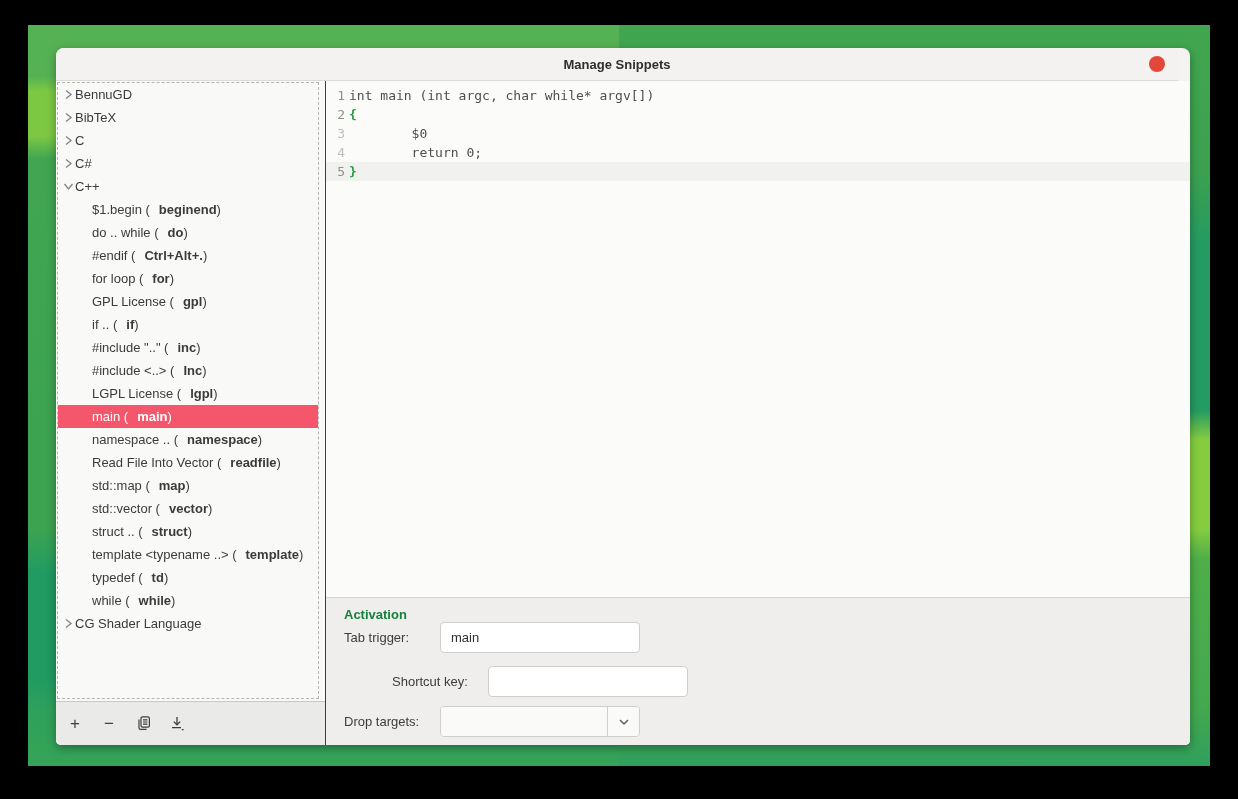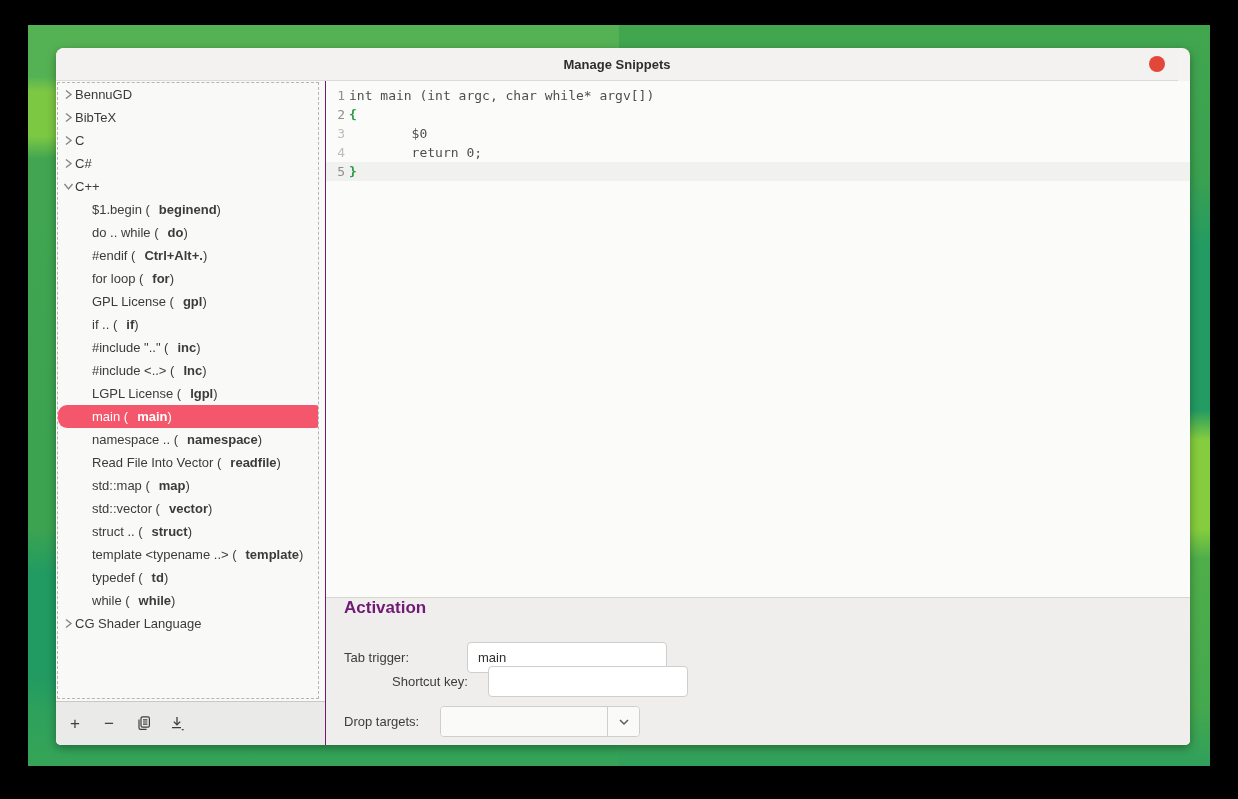--- a/index.html
+++ b/index.html
@@ -31,21 +31,21 @@
         border:1px dashed #b5b5b1;overflow:hidden;background:#f9f9f8;}
   .tree-row{height:23px;line-height:23px;display:flex;align-items:center;
             font-size:13px;color:#3b3b3b;white-space:nowrap;cursor:default;}
   .tree-row .expander{width:14px;margin-left:3px;display:inline-flex;align-items:center;
             justify-content:center;color:#86868a;flex:0 0 14px;}
   .tree-row .expander svg{display:block;}
   .tree-row.expanded .expander svg{transform:rotate(90deg);}
   .tree-row.child{padding-left:34px;}
   .tree-row .tag{font-weight:bold;margin-left:9px;}
   .tree-row.selected{background:var(--selection-pink,#f4576c);color:#ffffff;
-            margin-right:-6px;padding-right:4px;border-radius:9px;}
+            margin-right:-6px;padding-right:4px;}
   
   .tree-toolbar{position:absolute;left:0;right:0;bottom:0;height:43px;background:#eaeae8;
             border-top:1px solid #c9c8c5;display:flex;align-items:center;padding-left:6px;}
   .tb-btn{width:26px;height:26px;margin-right:8px;display:flex;align-items:center;
             justify-content:center;color:#3d3d3b;font-size:17px;background:transparent;
             border:none;cursor:pointer;padding:0;}
   .tb-btn svg{display:block;}
   
   .right-pane{position:absolute;left:270px;top:0;right:0;bottom:0;background:#fbfbfa;}
   .editor{position:absolute;left:0;top:0;right:0;height:516px;background:#fbfbfa;
@@ -55,21 +55,21 @@
   .code-line.current{background:#f1f1ef;}
   .code-line .lnum{width:19px;flex:0 0 19px;text-align:right;color:#8f8f8c;
           padding-right:4px;user-select:none;}
   .code-line .lnum.dim{color:#bdbdba;}
   .code-line .code{white-space:pre;color:#504f4d;}
   .code-line .code.brace{color:var(--brace-green,#2a9a43);font-weight:bold;}
   .editor .pad-top{height:5px;}
   
   .activation{position:absolute;left:0;right:0;top:516px;bottom:0;background:#efeeec;
           border-top:1px solid #d6d5d2;}
-  .activation h2{margin:0;padding:0 0 0 18px;font-size:17px;color:#701a75;}
+  .activation h2{margin:0;padding:9px 0 0 18px;font-size:13px;color:#15803d;}
   .field-row{position:absolute;left:18px;display:flex;align-items:center;}
   .field-row .flabel{width:96px;font-size:13px;color:#3c3c3c;}
   .field-row input{width:188px;height:29px;border:1px solid #cfcecb;border-radius:4px;
           background:#ffffff;font-family:"Liberation Sans",sans-serif;font-size:13px;
           color:#2e2e2e;padding:0 0 0 10px;outline:none;}
   .combo{display:flex;width:200px;height:31px;border:1px solid #cfcecb;border-radius:4px;
           background:#fafaf9;overflow:hidden;box-sizing:border-box;}
   .combo input{width:156px;height:29px;border:none;border-radius:0;background:#fafaf9;}
   .combo .combo-btn{width:34px;border:none;border-left:1px solid #cfcecb;background:#fafaf9;
           display:flex;align-items:center;justify-content:center;cursor:pointer;padding:0;}
@@ -281,21 +281,21 @@
             </div>
             <div class="code-line current">
               <span class="lnum">5</span>
               <span class="code brace">}</span>
             </div>
           </div>
 
         <div class="activation">
           <h2>Activation</h2>
           <div id="activation-fields">
-              <div class="field-row" style="top: 44px; gap: 27px;">
+              <div class="field-row" style="top: 24px;">
                 <span class="flabel">Tab trigger:</span>
                 <input type="text" value="main" style="">
               </div>
               <div class="field-row" style="top: 68px; margin-left: 48px;">
                 <span class="flabel">Shortcut key:</span>
                 <input type="text" value="" style="">
               </div>
               <div class="field-row" style="top: 108px;">
                 <span class="flabel">Drop targets:</span>
                 <div class="combo">

